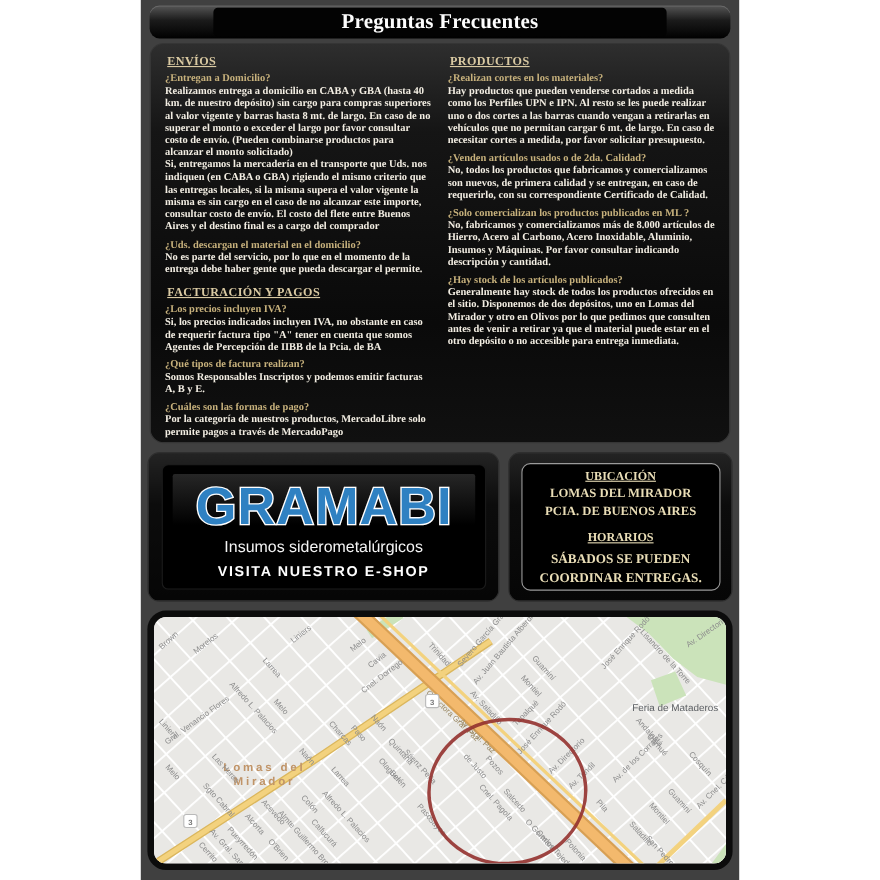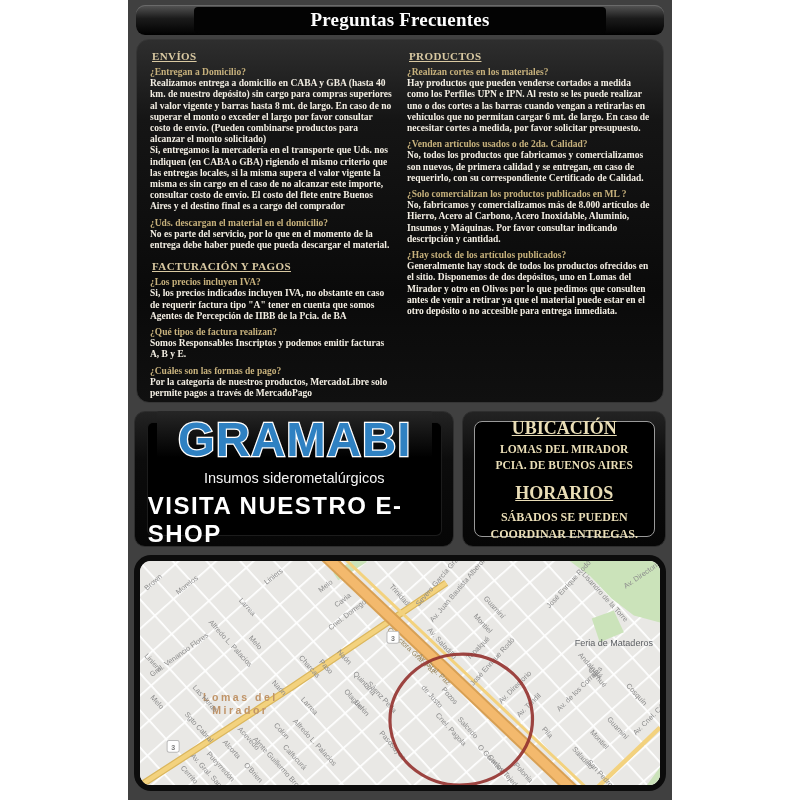--- a/index.html
+++ b/index.html
@@ -32,27 +32,27 @@
   .mid-row{margin:8px 6px 0;height:136px;display:flex;gap:8px;}
   .panel{border-radius:11px;background:linear-gradient(#232323,#0c0c0c 35%,#060606);
     border:1px solid #2e2e2e;box-sizing:border-box;}
   .brand-panel{flex:1.58;display:flex;align-items:center;justify-content:center;}
   .brand-inner{width:92%;height:84%;background:#000;border-radius:5px;
     display:flex;flex-direction:column;align-items:center;justify-content:center;
     box-shadow:0 0 0 1px #1c1c1c;}
   .logo-strip{width:94%;background:linear-gradient(#262626,#000 80%);
     display:flex;align-items:center;justify-content:center;border-radius:2px;}
   .tagline{color:#f4f4f4;font-family:"Liberation Sans",sans-serif;font-size:14.5px;margin:1px 0 6px;}
-  .cta{color:#ffffff;font-family:"Liberation Sans",sans-serif;font-weight:bold;font-size:24px;
+  .cta{color:#ffffff;font-family:"Liberation Sans",sans-serif;font-weight:bold;font-size:13px;
     letter-spacing:1.5px;cursor:pointer;}
   .info-panel{flex:1;display:flex;align-items:center;justify-content:center;}
   .info-inner{width:90%;height:86%;background:#000;border:1px solid #9a9a9a;border-radius:8px;
     box-sizing:border-box;display:flex;flex-direction:column;align-items:center;justify-content:center;
     text-align:center;color:#e9ddb6;font-weight:bold;padding:4px 8px;}
-  .info-title{font-size:18px;text-decoration:underline;margin:2px 0 2px;}
+  .info-title{font-size:11px;text-decoration:underline;margin:2px 0 2px;}
   .info-line{font-size:11.5px;line-height:1.45;}
   .info-title.h2{margin-top:9px;}
   .hours-line{font-size:12px;line-height:1.4;margin-top:3px;}
 
   
   .map-wrap{margin:8px 6px 0;height:236px;background:#0c0c0c;border-radius:17px;padding:6px;box-sizing:border-box;}
   .map-clip{width:100%;height:100%;border-radius:11px;overflow:hidden;background:#e9e8e5;}
   svg text{user-select:none;}
   .mt{font:400 7.3px "Liberation Sans",sans-serif;fill:#8d8d8d;}
   .mroad{font:400 7.3px "Liberation Sans",sans-serif;fill:#9b8a66;}
@@ -72,21 +72,21 @@
     </div>
 
     <div class="faq-panel">
       <div class="col">
         <div>
           <p class="sec-heading">ENVÍOS</p>
           <p class="q">¿Entregan a Domicilio?</p>
           <p class="a">Realizamos entrega a domicilio en CABA y GBA (hasta 40 km. de nuestro depósito) sin cargo para compras superiores al valor vigente y barras hasta 8 mt. de largo. En caso de no superar el monto o exceder el largo por favor consultar costo de envío. (Pueden combinarse productos para alcanzar el monto solicitado)</p>
           <p class="a">Si, entregamos la mercadería en el transporte que Uds. nos indiquen (en CABA o GBA) rigiendo el mismo criterio que las entregas locales, si la misma supera el valor vigente la misma es sin cargo en el caso de no alcanzar este importe, consultar costo de envío. El costo del flete entre Buenos Aires y el destino final es a cargo del comprador</p>
           <p class="q">¿Uds. descargan el material en el domicilio?</p>
-          <p class="a">No es parte del servicio, por lo que en el momento de la entrega debe haber puede que pueda descargar el material.</p>
+          <p class="a">No es parte del servicio, por lo que en el momento de la entrega debe haber gente que pueda descargar el permite.</p>
         </div>
         <div class="sec2">
           <p class="sec-heading">FACTURACIÓN Y PAGOS</p>
           <p class="q">¿Los precios incluyen IVA?</p>
           <p class="a">Si, los precios indicados incluyen IVA, no obstante en caso de requerir factura tipo "A" tener en cuenta que somos Agentes de Percepción de IIBB de la Pcia. de BA</p>
           <p class="q">¿Qué tipos de factura realizan?</p>
           <p class="a">Somos Responsables Inscriptos y podemos emitir facturas A, B y E.</p>
           <p class="q">¿Cuáles son las formas de pago?</p>
           <p class="a">Por la categoría de nuestros productos, MercadoLibre solo permite pagos a través de MercadoPago</p>
         </div>

